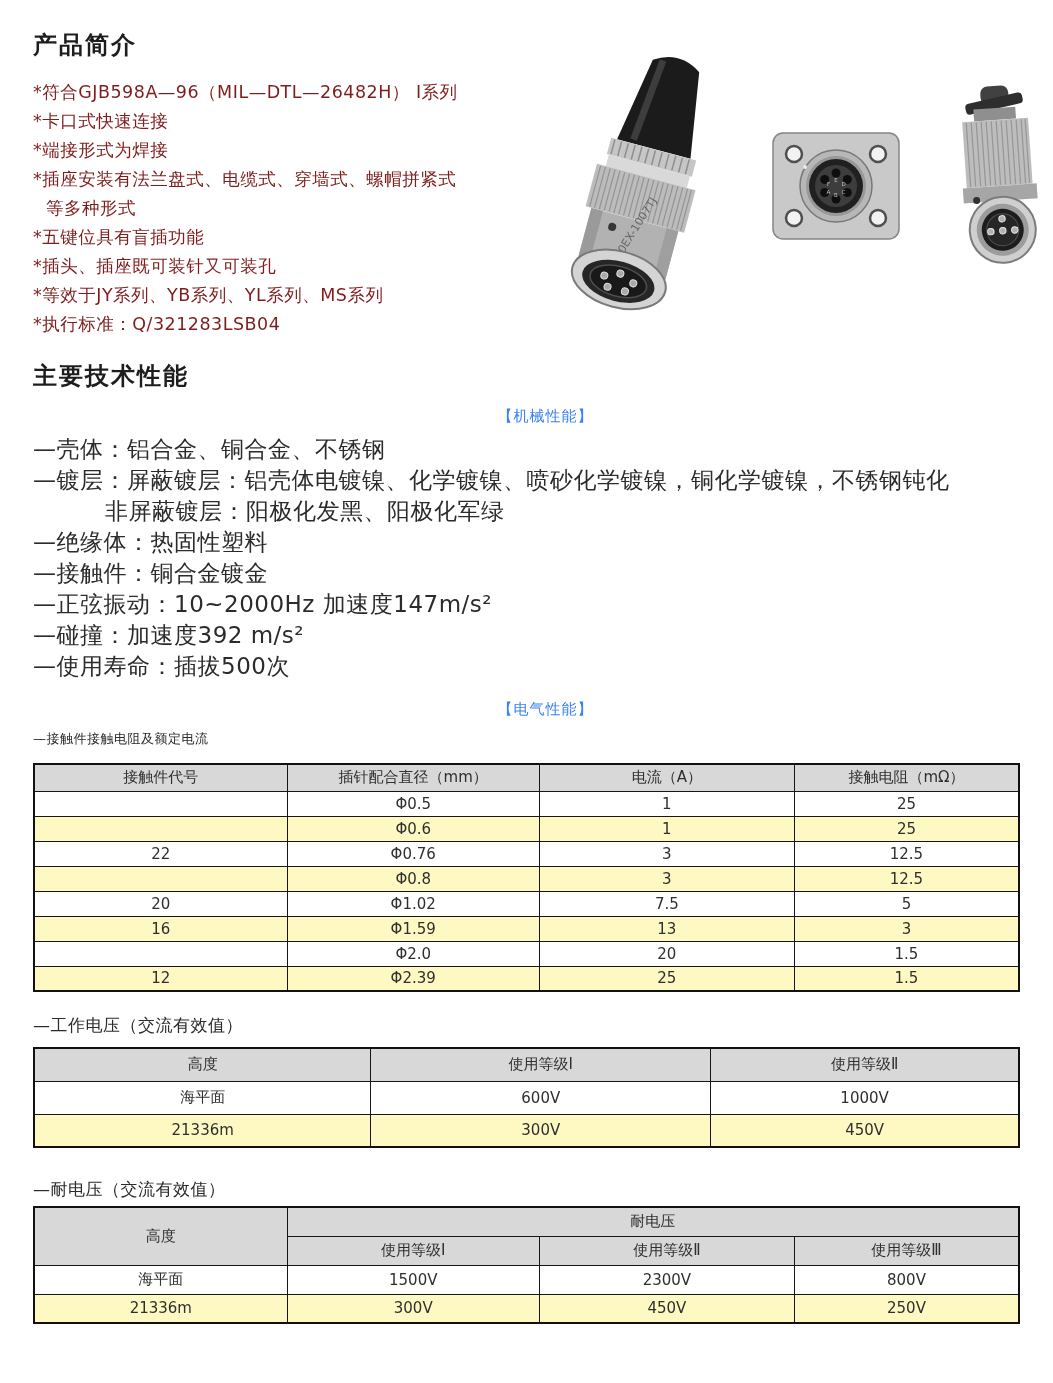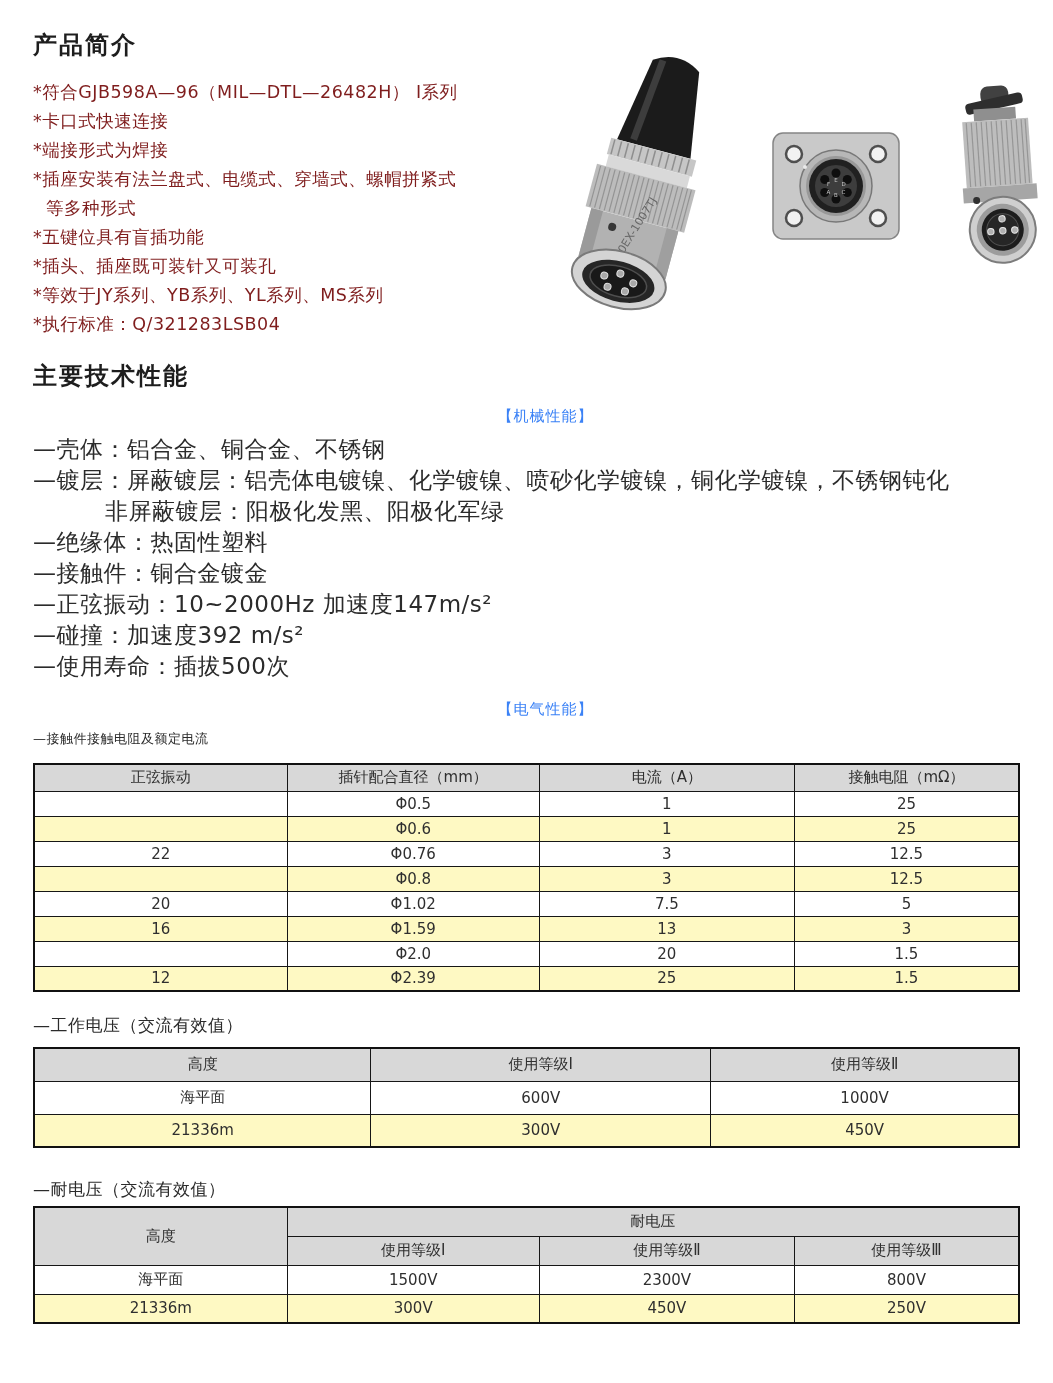--- a/index.html
+++ b/index.html
@@ -247,21 +247,21 @@
 
   <table class="t-contact">
     <colgroup>
         <col style="width:25.7%">
         <col style="width:25.6%">
         <col style="width:25.9%">
         <col style="width:22.8%">
       </colgroup>
     <thead>
       <tr>
-        <th>正弦振动</th>
+        <th>接触件代号</th>
         <th>插针配合直径（mm）</th>
         <th>电流（A）</th>
         <th>接触电阻（mΩ）</th>
       </tr>
     </thead>
     <tbody>
         <tr>
           <td></td>
           <td>Φ0.5</td>
           <td>1</td>

